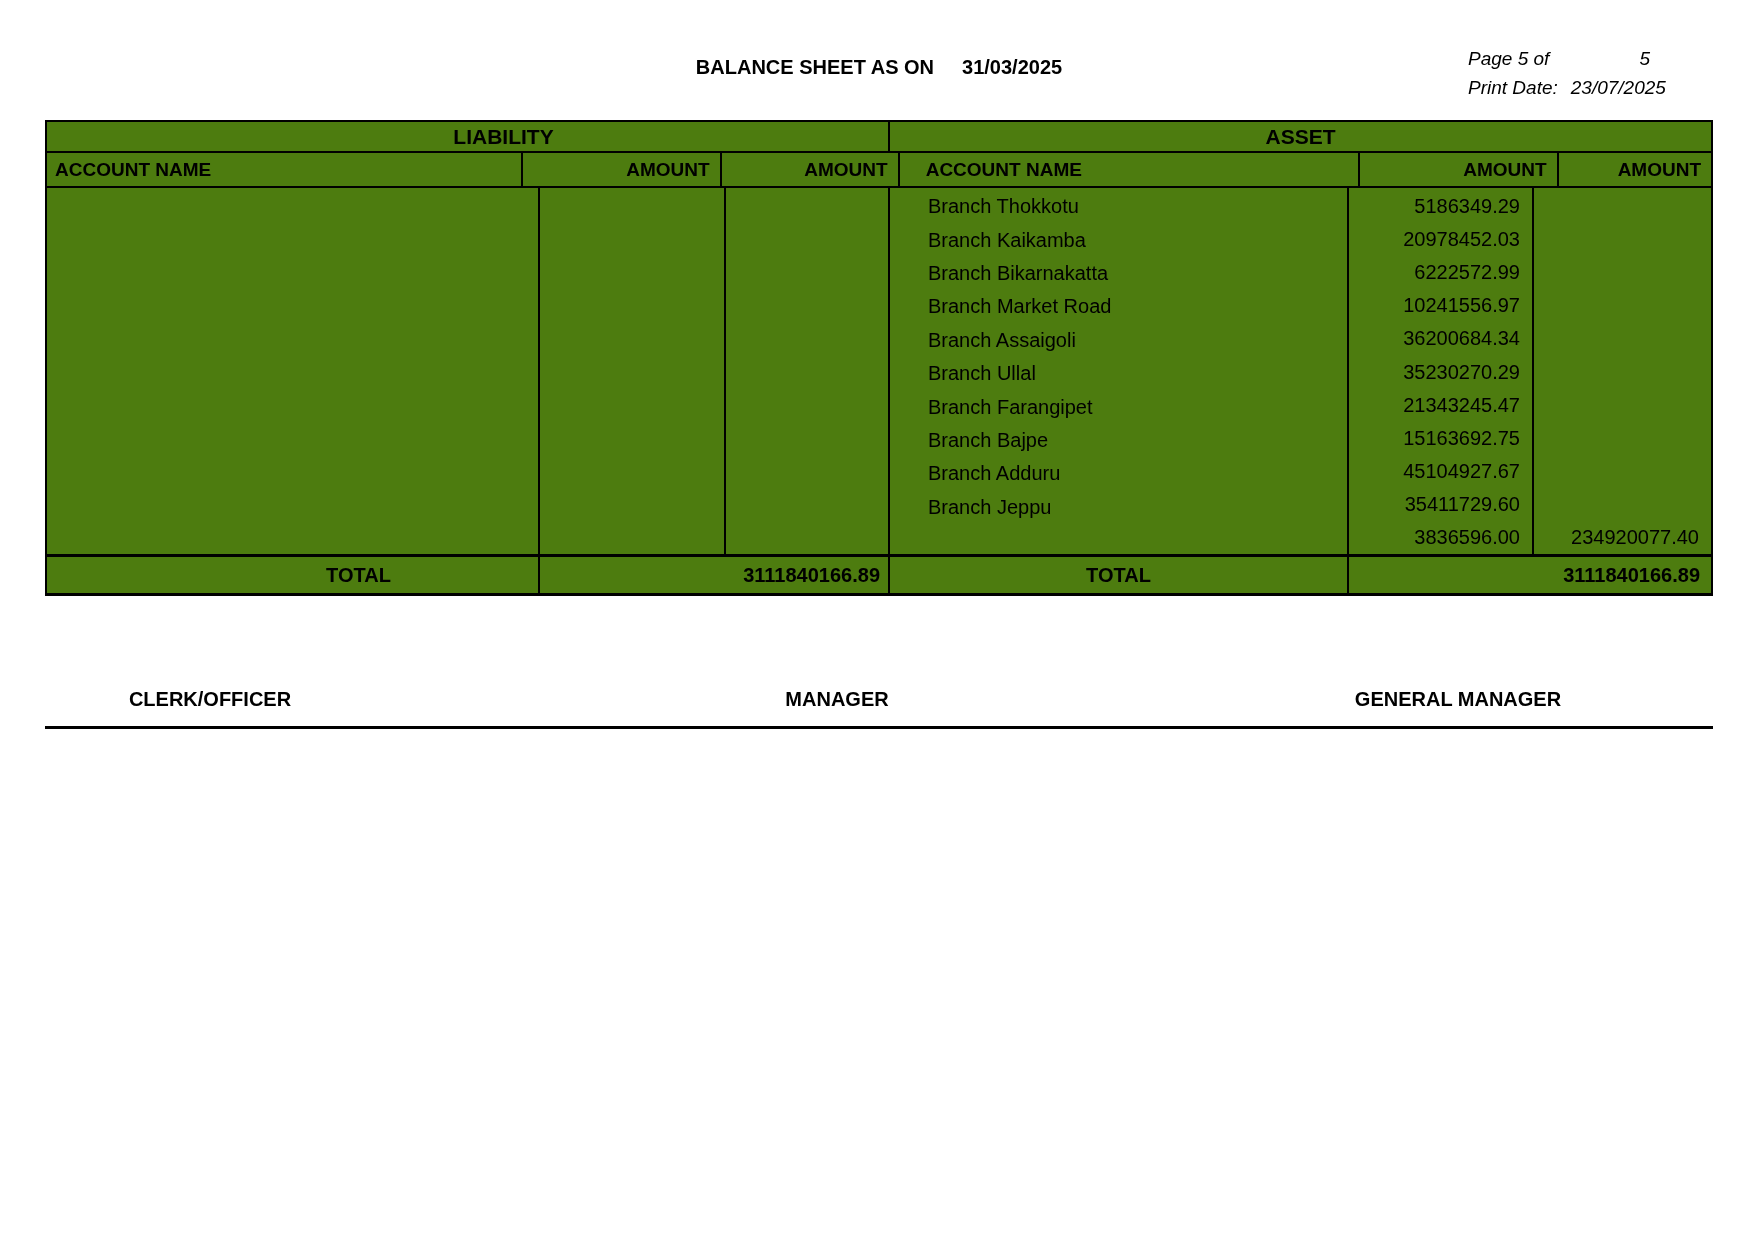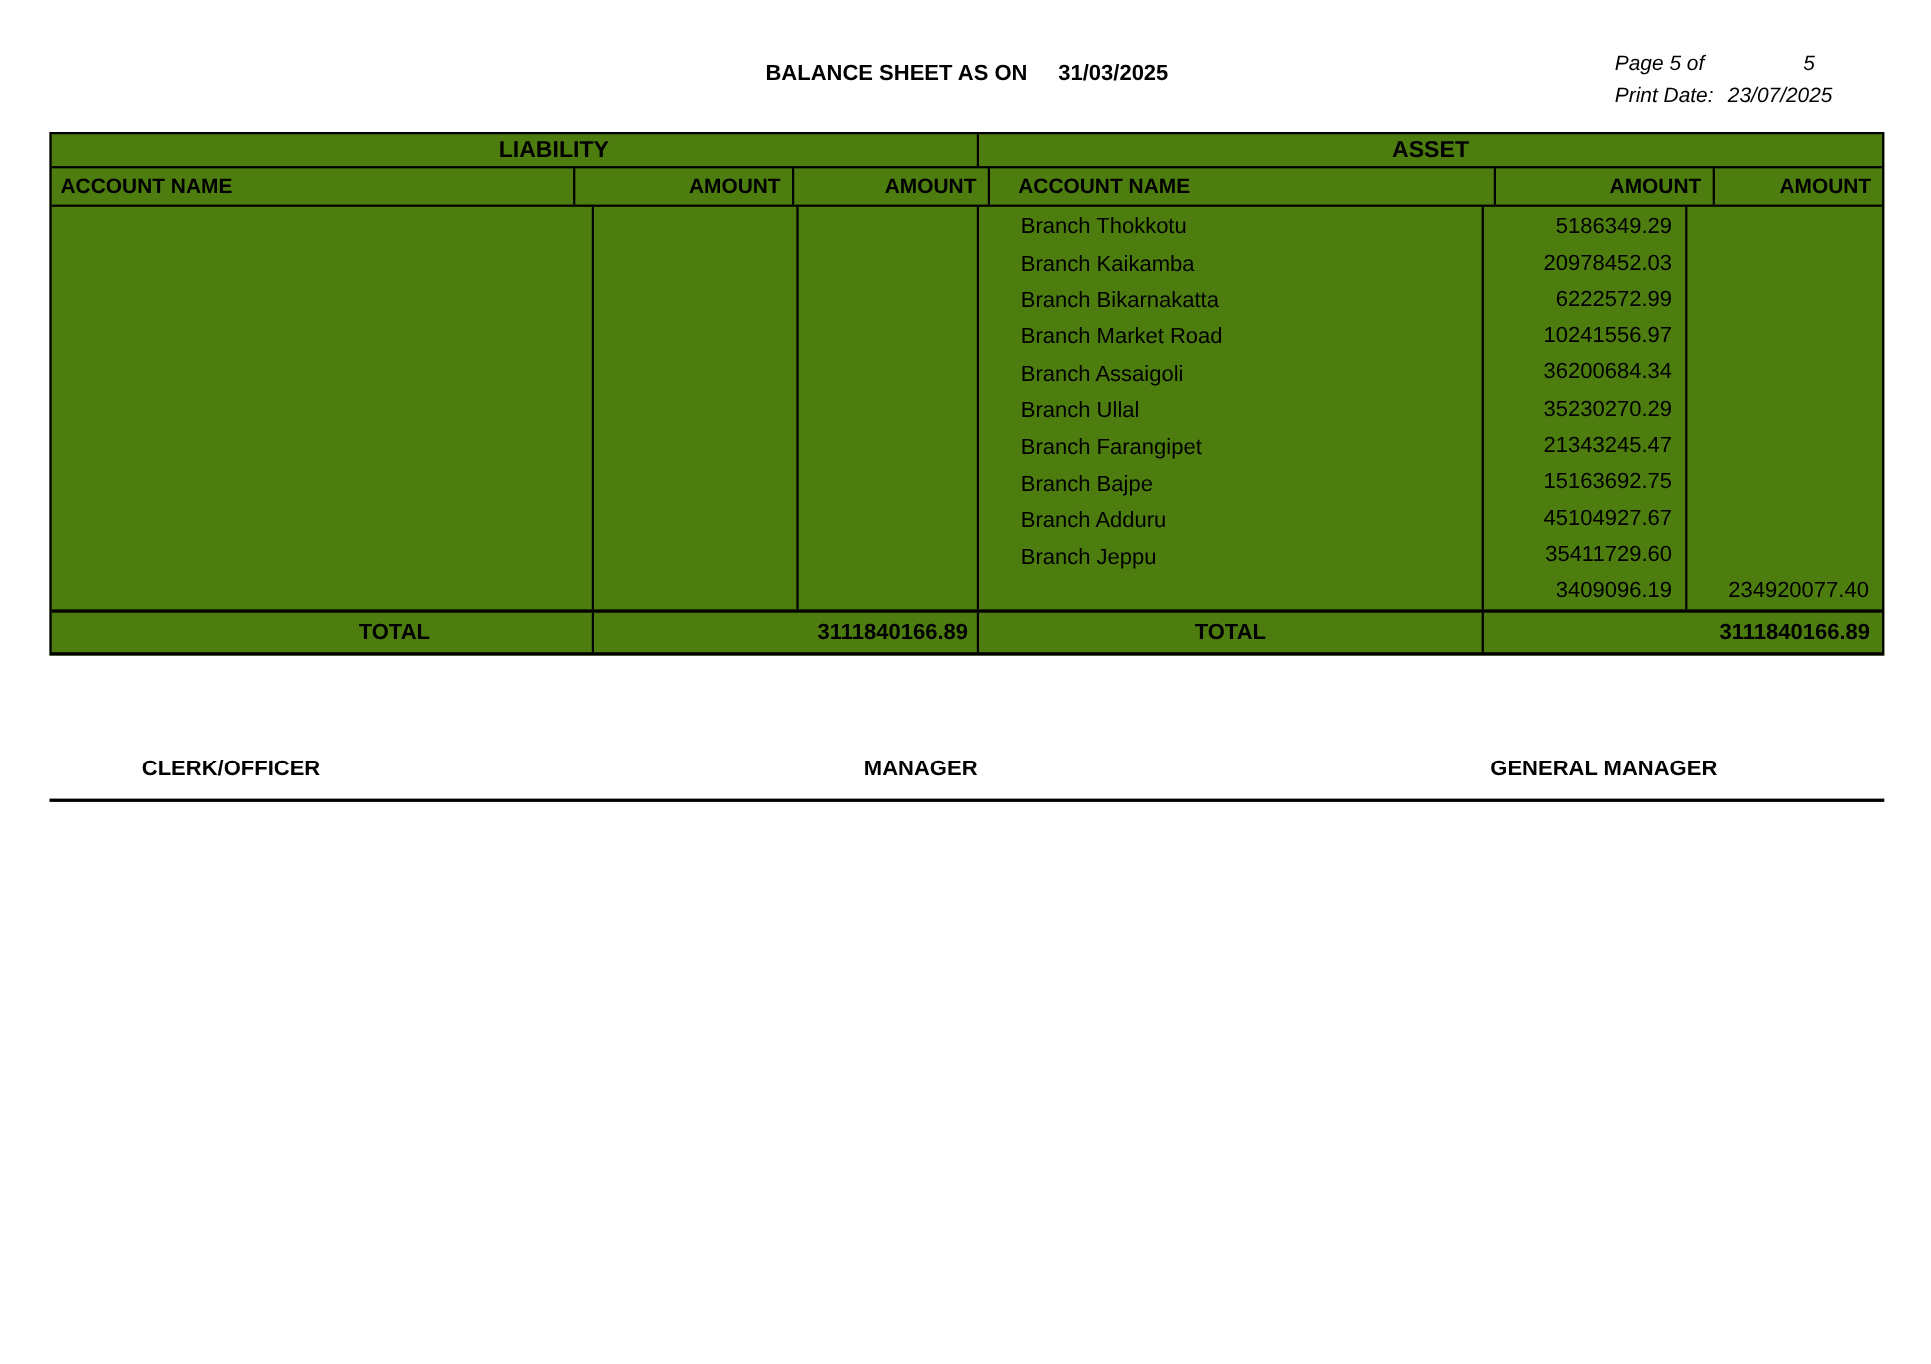--- a/index.html
+++ b/index.html
@@ -132,21 +132,21 @@
           <div class="brow bamt">5186349.29</div>
           <div class="brow bamt">20978452.03</div>
           <div class="brow bamt">6222572.99</div>
           <div class="brow bamt">10241556.97</div>
           <div class="brow bamt">36200684.34</div>
           <div class="brow bamt">35230270.29</div>
           <div class="brow bamt">21343245.47</div>
           <div class="brow bamt">15163692.75</div>
           <div class="brow bamt">45104927.67</div>
           <div class="brow bamt">35411729.60</div>
-          <div class="brow bamt">3409096.19</div>
+          <div class="brow bamt">3836596.00</div>
         </div>
       <div class="bcol w-ra2">
           <div class="brow bamt"></div>
           <div class="brow bamt"></div>
           <div class="brow bamt"></div>
           <div class="brow bamt"></div>
           <div class="brow bamt"></div>
           <div class="brow bamt"></div>
           <div class="brow bamt"></div>
           <div class="brow bamt"></div>

